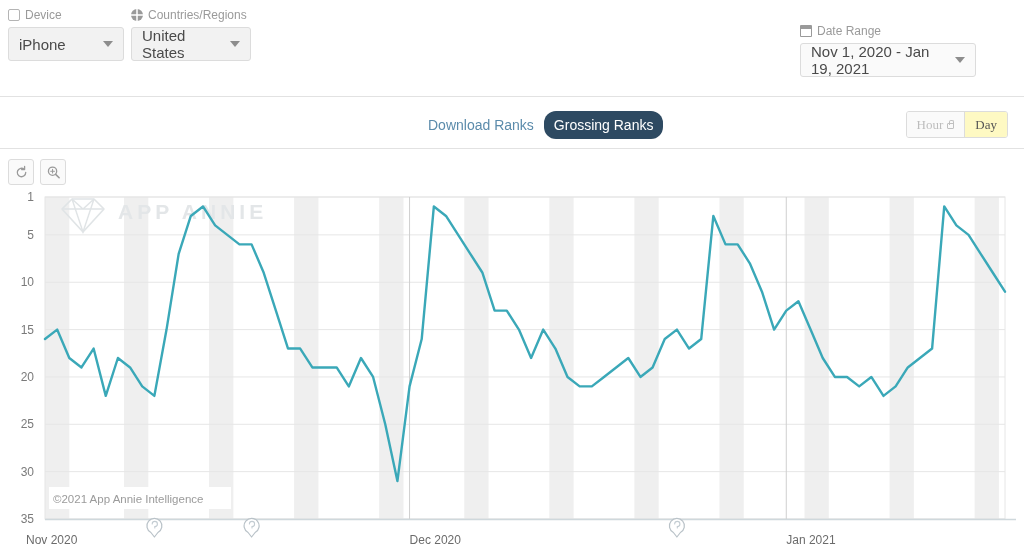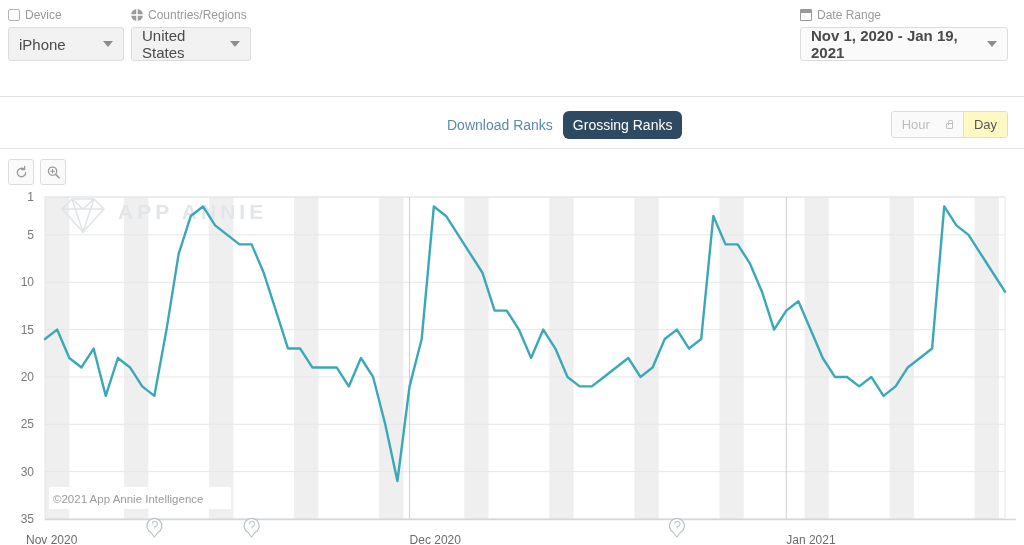--- a/index.html
+++ b/index.html
@@ -56,34 +56,34 @@
   }
   .summary {
     position:absolute; left:8px; top:66px;
     font-size:13px; font-weight:bold; color:#4d4d4d;
     letter-spacing:0.1px;
   }
   .hr { position:absolute; left:0; width:1024px; height:1px; background:#e2e2e2; }
 
   
   .tabstrip { position:absolute; left:0; top:97px; width:1024px; height:51px; }
-  .ranks-tabs { position:absolute; left:437px; top:14px; display:flex; align-items:center; gap:0; }
+  .ranks-tabs { position:absolute; left:418px; top:14px; display:flex; align-items:center; gap:0; }
   .tab-link {
     font-size:14px; color:#5b8bab; padding:6px 10px; cursor:pointer; text-decoration:none;
   }
   .tab-active {
-    font-size:14px; color:#ffffff; background:#2e4a62; border-radius:6px;
+    font-size:14px; color:#ffffff; background:#2e4a62; border-radius:12px;
     padding:6px 10px; cursor:pointer;
   }
   .gran {
     position:absolute; right:16px; top:111px;
     display:flex; border:1px solid #dcdcdc; border-radius:3px; overflow:hidden;
     background:#fafafa; height:27px;
   }
-  .gran div { font-size:13px; display:flex; align-items:center; padding:0 10px; gap:16px; }
+  .gran div { font-size:13px; display:flex; align-items:center; padding:0 10px; gap:4px;font-family:Liberation Serif, serif; }
   .gran .hour { color:#bdbdbd; background:#fafafa; cursor:not-allowed; }
   .gran .day { color:#555; background:#fef9c3; border-left:1px solid #dcdcdc; cursor:pointer; }
   .lock {
     display:inline-block; width:7px; height:6px; border:1.3px solid #c0c0c0;
     border-radius:1px; position:relative; margin-top:2px;
   }
   .lock::before{
     content:""; position:absolute; left:1px; top:-4px; width:3px; height:4px;
     border:1.3px solid #c0c0c0; border-bottom:none; border-radius:2px 2px 0 0;
   }
@@ -130,26 +130,26 @@
       <div class="filter-label">
         <span class="gi gi-device"></span>
         <span>Device</span>
       </div>
       <div class="select-box" style="width:116px;">
         <span>iPhone</span>
         <span class="caret"></span>
       </div>
     </div>
 
-    <div class="filter-group" style="right:16px; top:7px; width:208px;">
+    <div class="filter-group" style="right:16px; top:23px; width:208px;">
       <div class="filter-label">
         <span class="gi gi-cal"></span>
         <span>Date Range</span>
       </div>
-      <div class="select-box plain" style="width:208px;font-weight:bold;">
+      <div class="select-box plain" style="width:176px;">
         <span>Nov 1, 2020 - Jan 19, 2021</span>
         <span class="caret"></span>
       </div>
     </div>
 
   </div>
 
   <div class="hr" style="top:96px;"></div>
 
   <div class="tabstrip">

